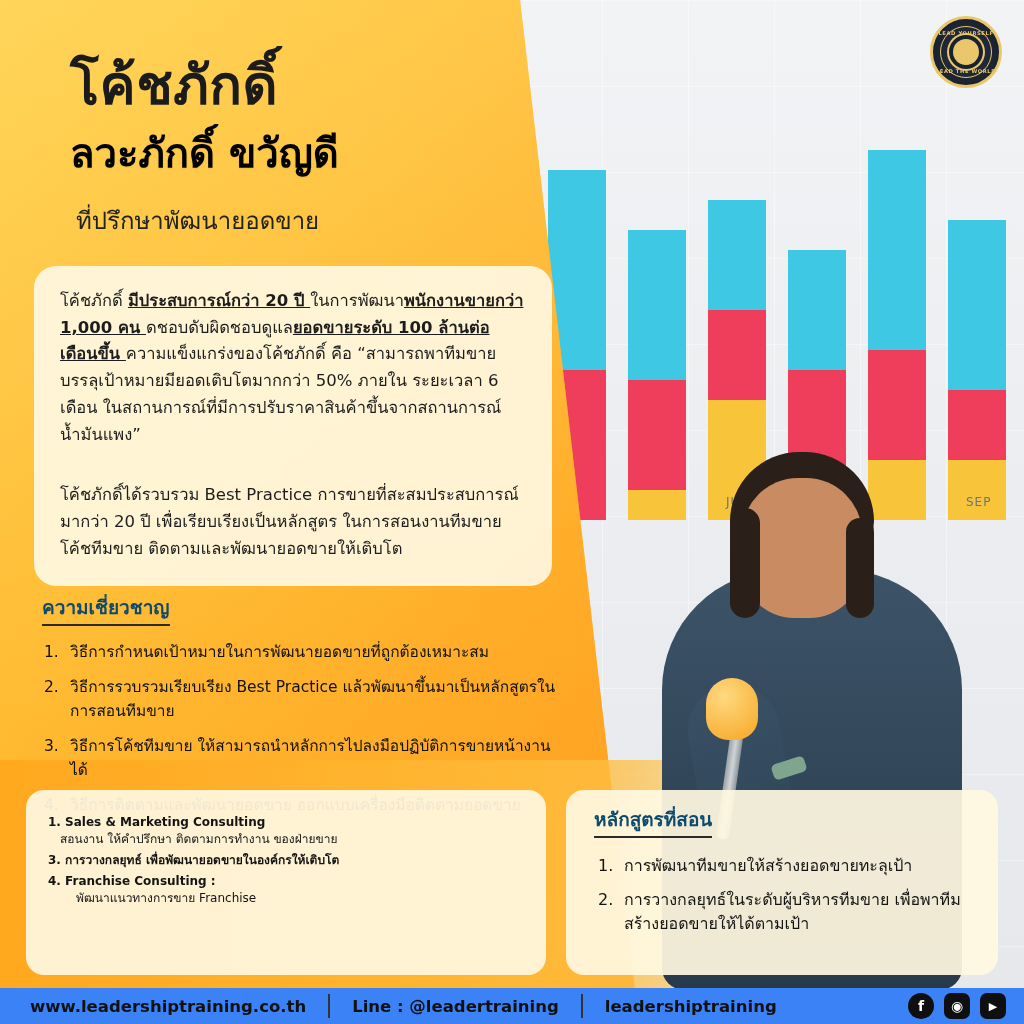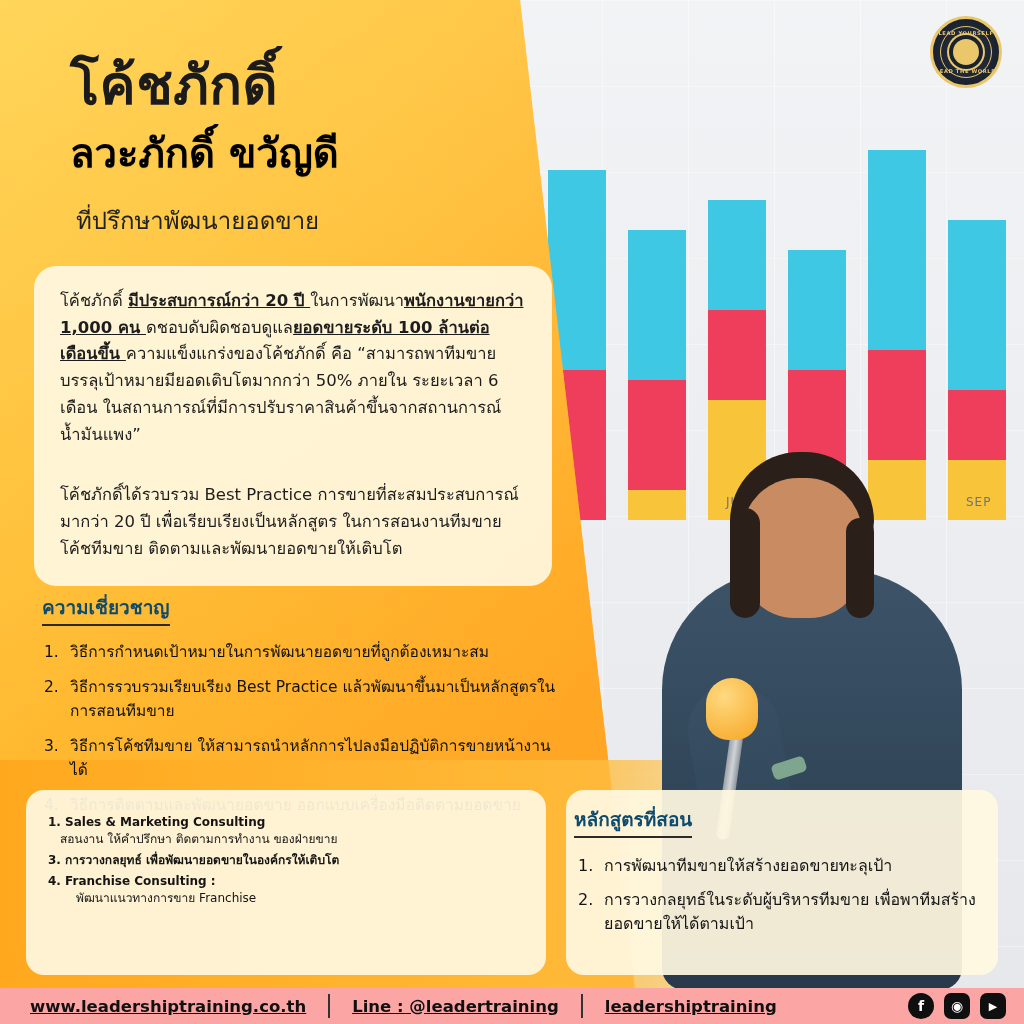--- a/index.html
+++ b/index.html
@@ -170,31 +170,31 @@
   .card-consult .sec-title { border-bottom-color: #2a2a2a; }
   .consult-list { margin: 10px 0 0 0; padding: 0; list-style: none; color: #141414; }
   .consult-list li { font-size: 12px; line-height: 1.42; }
   .consult-list li.bold { font-weight: bold; margin-top: 4px; }
   .consult-list li.sub { padding-left: 12px; }
   .consult-list li.sub2 { padding-left: 28px; }
 
   .card-course {
     position: absolute; left: 566px; top: 790px; width: 432px; height: 185px;
     background: rgba(255,247,224,.93); border-radius: 18px;
-    padding: 14px 22px 16px 8px;
+    padding: 14px 22px 16px 28px;
   }
   .course-list { margin: 16px 0 0 0; padding: 0; list-style: none; color: #141414; font-size: 16px; line-height: 1.5; }
   .course-list li { margin-bottom: 10px; padding-left: 30px; position: relative; }
   .course-list li .num { position: absolute; left: 4px; top: 0; }
 
   
   .footer {
     position: absolute; left: 0; bottom: 0; width: 1024px; height: 36px;
-    background: #fca5a5;
-    display: flex; align-items: center; text-decoration: underline;
+    background: #3b82f6;
+    display: flex; align-items: center;
   }
   .footer .f-item { font-weight: bold; color: #111; font-size: 16.5px; }
   .f-web { margin-left: 30px; }
   .f-divider { width: 2px; height: 24px; background: #333; margin: 0 22px; }
   .f-line { font-size: 18px; text-align: right; }
   .socials { position: absolute; right: 18px; display: flex; gap: 10px; align-items: center; }
   .soc {
     width: 26px; height: 26px; border-radius: 50%;
     display: flex; align-items: center; justify-content: center;
     color: #fff; font-size: 14px; font-weight: bold;

